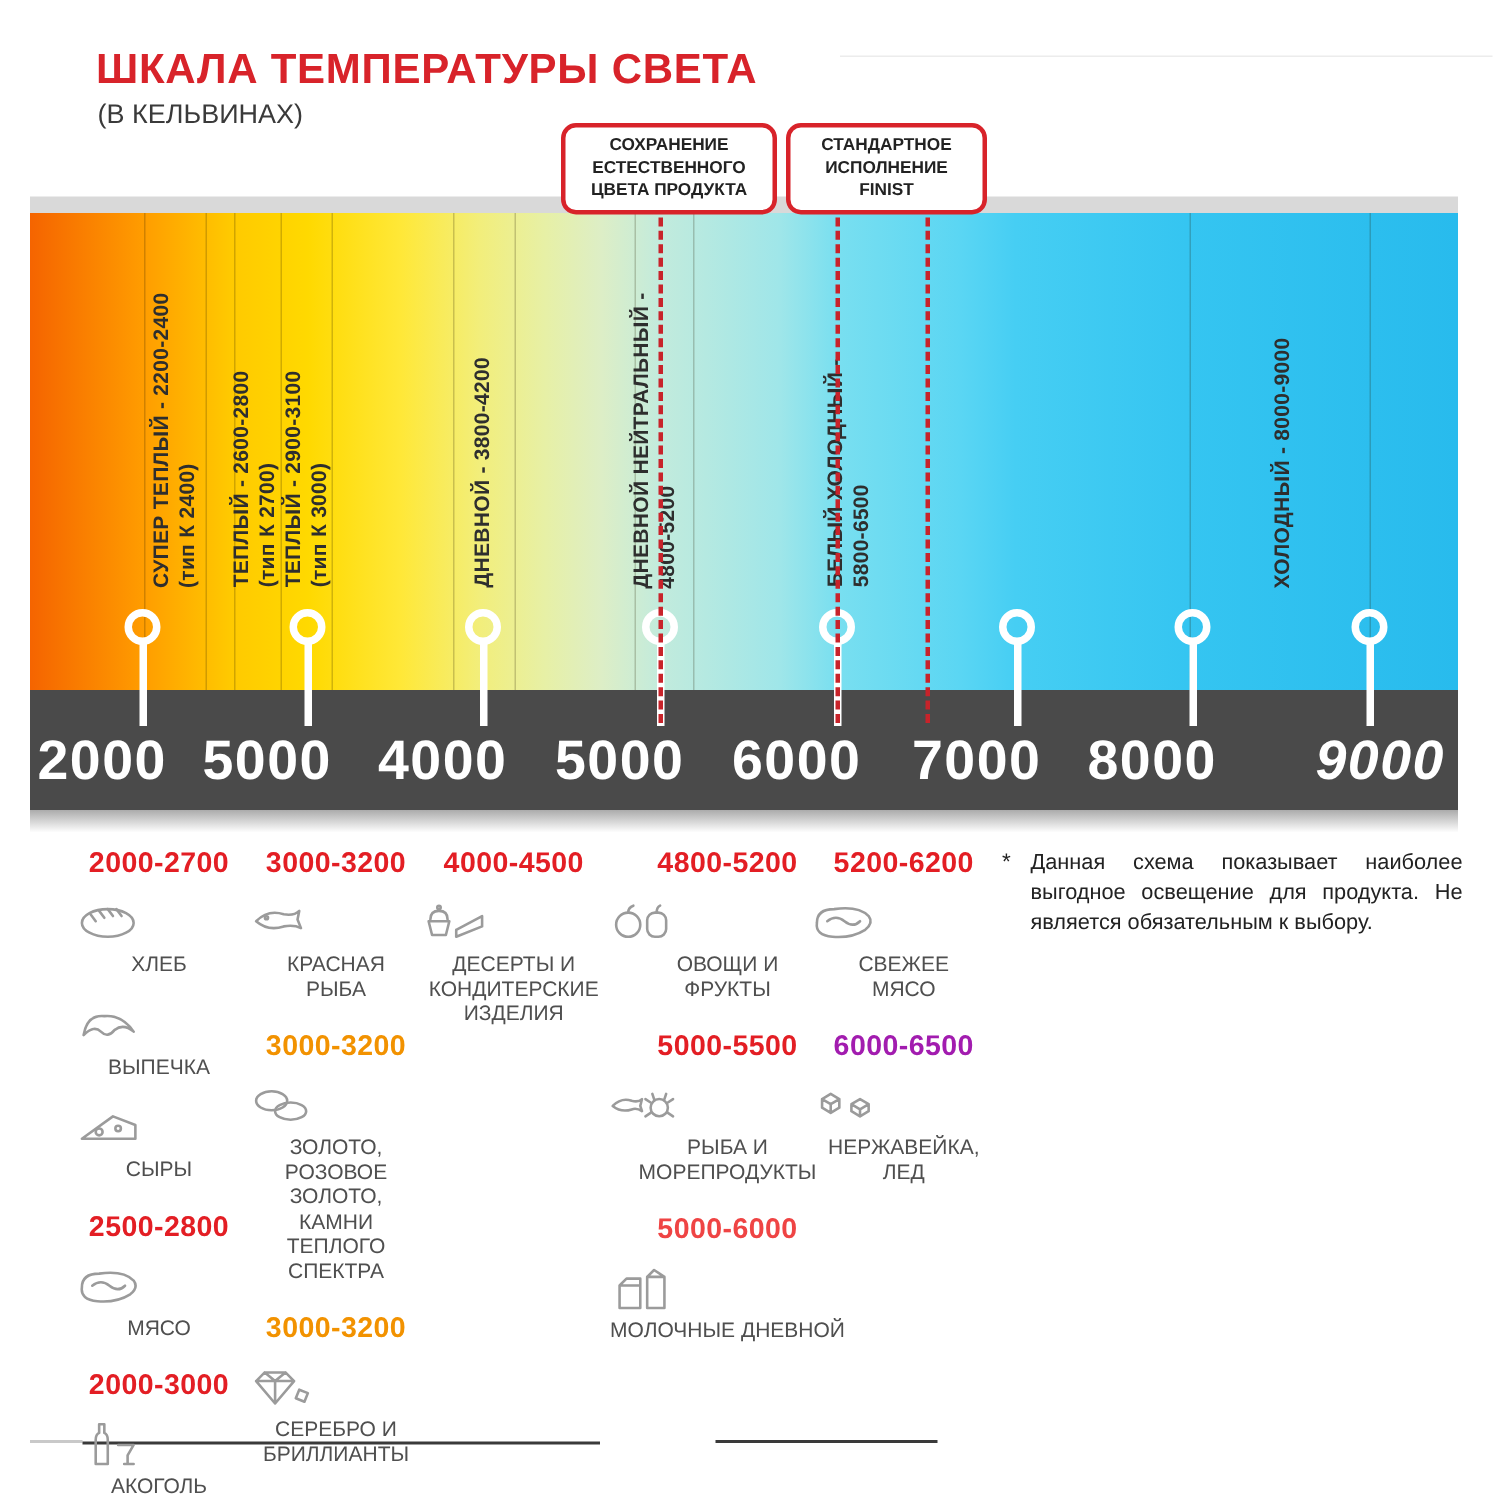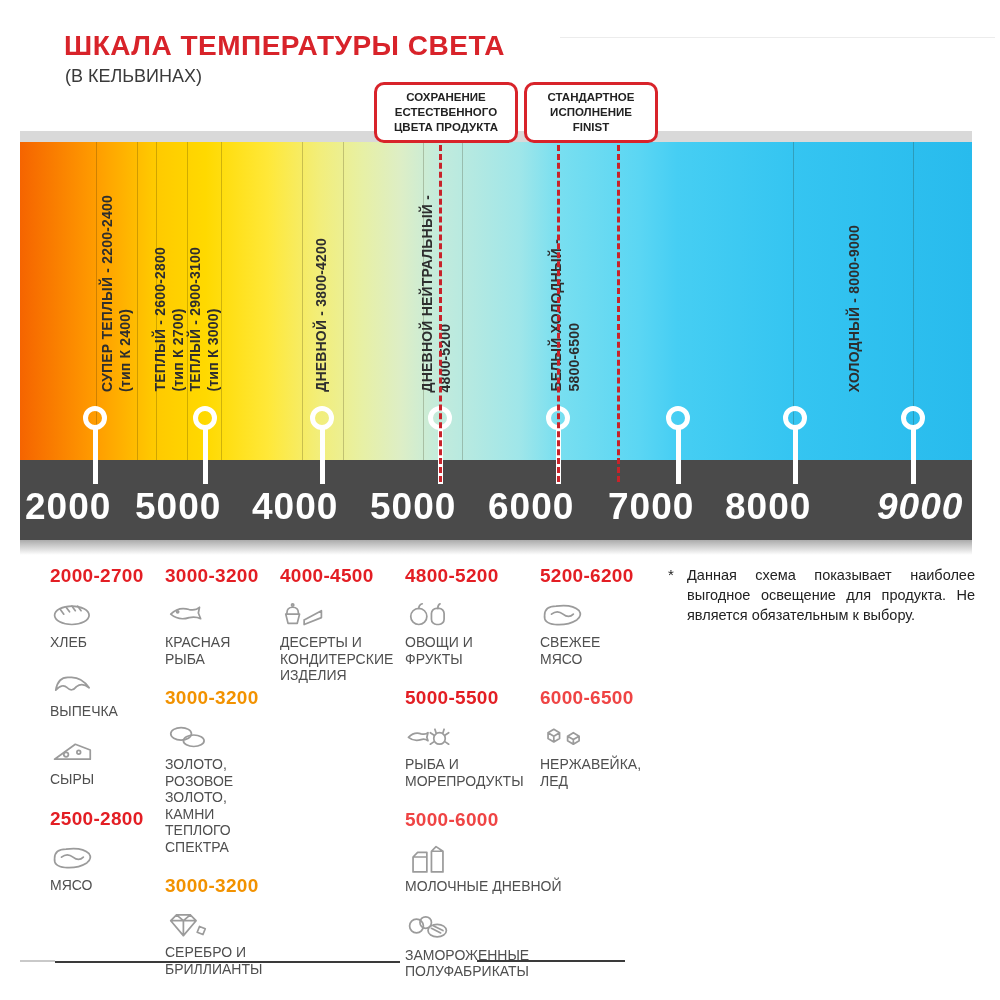--- a/index.html
+++ b/index.html
@@ -34,21 +34,21 @@
   #barshadow{left:20px;top:540px;width:952px;height:15px;
              background:linear-gradient(#ababab,rgba(255,255,255,0));}
   .tick-num{top:486px;width:140px;text-align:left;font-size:37px;font-weight:bold;
             color:#fff;z-index:5;letter-spacing:1px;}
   
   .pcol{top:565px;z-index:2;}
   .range-h{font-size:19px;font-weight:bold;margin:0 0 8px 0;letter-spacing:.3px;}
   .pitem{margin:0 0 13px 0;}
   .pitem svg{display:block;margin:0 0 3px 0;}
   .plabel{font-size:14px;line-height:16.5px;color:#4f4f4f;white-space:pre-line;}
-  .pblock{margin-bottom:20px;}
+  .pblock{margin-bottom:20px;text-align:center;}
   
   #fn-star{left:668px;top:566px;font-size:15px;color:#222;}
   #fn-text{left:687px;top:565px;width:288px;font-size:14.5px;line-height:20px;
            color:#222;text-align:justify;}
   .botline{height:2px;z-index:1;}
   #faintrule{left:560px;top:37px;width:435px;height:1px;background:#ececec;}
 </style>
 </head>
 <body>
 
@@ -167,20 +167,32 @@
           <div class="pitem">
             <div>
               <svg width="46" height="36" viewBox="0 0 40 30" fill="none" stroke="#9b9b9b" stroke-width="1.5" stroke-linecap="round" stroke-linejoin="round" xmlns="http://www.w3.org/2000/svg">
                 <path d="M4 17Q4 9 14 9q14-2 20 4q3 4-2 8q-8 5-19 4Q3 24 4 17z"></path>
                 <path d="M10 16q5-4 10 0q5 4 9 0"></path>
               </svg>
             </div>
             <div class="plabel">МЯСО</div>
           </div>
         </div>
+        <div class="pblock">
+          <div class="range-h" style="color: rgb(227, 30, 36);">2000-3000</div>
+          <div class="pitem">
+            <div>
+              <svg width="46" height="36" viewBox="0 0 40 30" fill="none" stroke="#9b9b9b" stroke-width="1.5" stroke-linecap="round" stroke-linejoin="round" xmlns="http://www.w3.org/2000/svg">
+                <path d="M12 28V14q0-3 2-4V5h3v5q2 1 2 4v14z"></path>
+                <path d="M25 17h9l-3.5 6v5m-2 0h5.5"></path>
+              </svg>
+            </div>
+            <div class="plabel">АКОГОЛЬ</div>
+          </div>
+        </div>
       </div>
       <div class="abs pcol" style="left: 165px; width: 118px;">
         <div class="pblock">
           <div class="range-h" style="color: rgb(227, 30, 36);">3000-3200</div>
           <div class="pitem">
             <div>
               <svg width="46" height="36" viewBox="0 0 40 30" fill="none" stroke="#9b9b9b" stroke-width="1.5" stroke-linecap="round" stroke-linejoin="round" xmlns="http://www.w3.org/2000/svg">
                 <path d="M5 16Q12 9 21 12q6 1 9-2l-1 5 2 5q-4-2-10-1Q12 22 5 16z"></path>
                 <circle cx="11" cy="14" r=".9"></circle>
               </svg>
@@ -269,50 +281,38 @@
           <div class="range-h" style="color: #ef4444;">5000-6000</div>
           <div class="pitem">
             <div>
               <svg width="46" height="36" viewBox="0 0 40 30" fill="none" stroke="#9b9b9b" stroke-width="1.5" stroke-linecap="round" stroke-linejoin="round" xmlns="http://www.w3.org/2000/svg">
                 <path d="M7 28V15l4-4h8v17zM7 15h12"></path>
                 <path d="M23 28V10l4-4 6 4v18zM23 10h10"></path>
               </svg>
             </div>
             <div class="plabel">МОЛОЧНЫЕ ДНЕВНОЙ</div>
           </div>
-          <div class="pitem">
-            <div>
-              <svg width="46" height="36" viewBox="0 0 40 30" fill="none" stroke="#9b9b9b" stroke-width="1.5" stroke-linecap="round" stroke-linejoin="round" xmlns="http://www.w3.org/2000/svg">
-                <circle cx="10" cy="15" r="6"></circle>
-                <circle cx="18" cy="12" r="5"></circle>
-                <ellipse cx="28" cy="19" rx="8" ry="5.5"></ellipse>
-                <path d="M23 17l8 4M25 15l8 4"></path>
-              </svg>
-            </div>
-            <div class="plabel">ЗАМОРОЖЕННЫЕ
-ПОЛУФАБРИКАТЫ</div>
-          </div>
         </div>
       </div>
       <div class="abs pcol" style="left: 540px; width: 125px;">
         <div class="pblock">
           <div class="range-h" style="color: rgb(227, 30, 36);">5200-6200</div>
           <div class="pitem">
             <div>
               <svg width="46" height="36" viewBox="0 0 40 30" fill="none" stroke="#9b9b9b" stroke-width="1.5" stroke-linecap="round" stroke-linejoin="round" xmlns="http://www.w3.org/2000/svg">
                 <path d="M4 17Q4 9 14 9q14-2 20 4q3 4-2 8q-8 5-19 4Q3 24 4 17z"></path>
                 <path d="M10 16q5-4 10 0q5 4 9 0"></path>
               </svg>
             </div>
             <div class="plabel">СВЕЖЕЕ
 МЯСО</div>
           </div>
         </div>
         <div class="pblock">
-          <div class="range-h" style="color: #ef4444;">6000-6500</div>
+          <div class="range-h" style="color: #a21caf;">6000-6500</div>
           <div class="pitem">
             <div>
               <svg width="46" height="36" viewBox="0 0 40 30" fill="none" stroke="#9b9b9b" stroke-width="1.5" stroke-linecap="round" stroke-linejoin="round" xmlns="http://www.w3.org/2000/svg">
                 <path d="M7 13l5-3 5 3-5 3zM7 13v5l5 3v-5M17 13v5l-5 3"></path>
                 <path d="M24 16l5-3 5 3-5 3zM24 16v4l5 3v-4M34 16v4l-5 3"></path>
               </svg>
             </div>
             <div class="plabel">НЕРЖАВЕЙКА,
 ЛЕД</div>
           </div>

